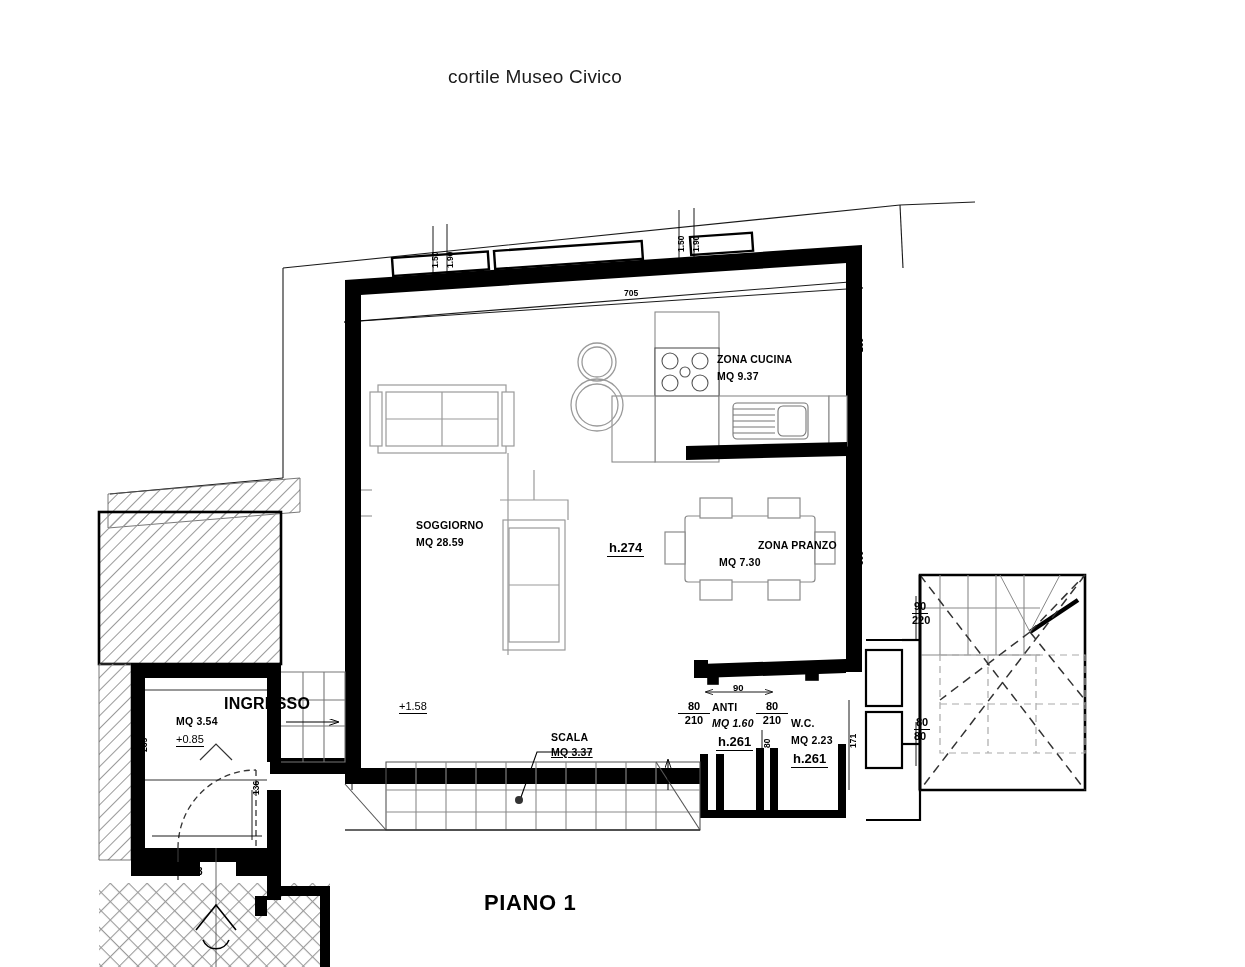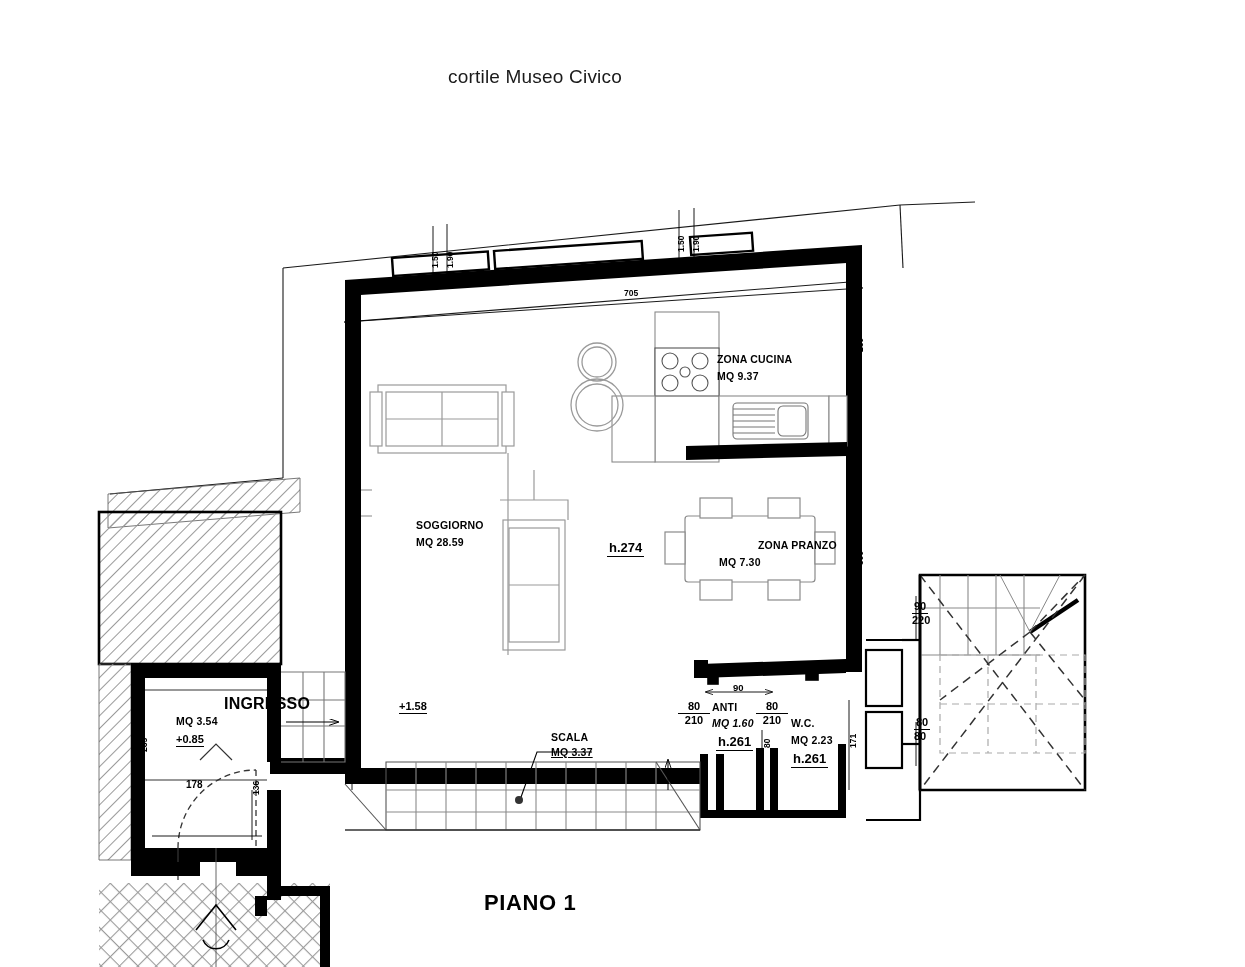--- a/index.html
+++ b/index.html
@@ -12,21 +12,21 @@
                letter-spacing:.6px;color:#000;}
   svg{position:absolute;left:0;top:0;}
   .lbl{position:absolute;font-size:10.5px;font-weight:700;color:#000;
        letter-spacing:.2px;line-height:14px;white-space:nowrap;}
   .lbl.u{text-decoration:underline;}
   .dim{position:absolute;font-size:8.5px;font-weight:700;color:#000;white-space:nowrap;}
   .dim.v{transform-origin:0 0;transform:rotate(-90deg);}
   .dimfrac{position:absolute;font-size:11px;font-weight:700;color:#000;text-align:center;
            line-height:13px;}
   .dimfrac .top{border-bottom:1.2px solid #000;padding:0 2px;}
-  .lvl{position:absolute;font-size:11px;font-weight:700;color:#000;
+  .lvl{position:absolute;font-size:11px;font-weight:400;color:#000;
        border-bottom:1.2px solid #000;padding-bottom:1px;}
   .hbox{position:absolute;font-size:13px;font-weight:700;color:#000;
         border-bottom:1.3px solid #000;padding:0 2px 1px 2px;}
 </style>
 </head>
 <body>
 
 <div id="plan-root">
 
   <div class="title-main">cortile Museo Civico</div>
@@ -315,21 +315,21 @@
 
   <div class="dim v" style="left:855px;top:352px;">269</div>
   <div class="dim v" style="left:855px;top:565px;">300</div>
   <div class="dim v" style="left:848px;top:748px;">171</div>
 
   <div class="dim v" style="left:350px;top:568px;">742</div>
 
   <div class="dim" style="left:196px;top:666px;">188</div>
   <div class="dim v" style="left:139px;top:752px;">265</div>
   <div class="dim v" style="left:251px;top:795px;">136</div>
-  <div class="dim" style="left:186px;top:779px;font-size:10px;">178</div>
+  <div class="dim" style="left:186px;top:866px;font-size:10px;">178</div>
 
   <div class="dim" style="left:733px;top:682px;font-size:9.5px;">90</div>
 
   <div class="dimfrac" style="left:678px;top:700px;width:32px;">
     <div class="top">80</div>
     <div>210</div>
   </div>
 
   <div class="dimfrac" style="left:756px;top:700px;width:32px;">
     <div class="top">80</div>

